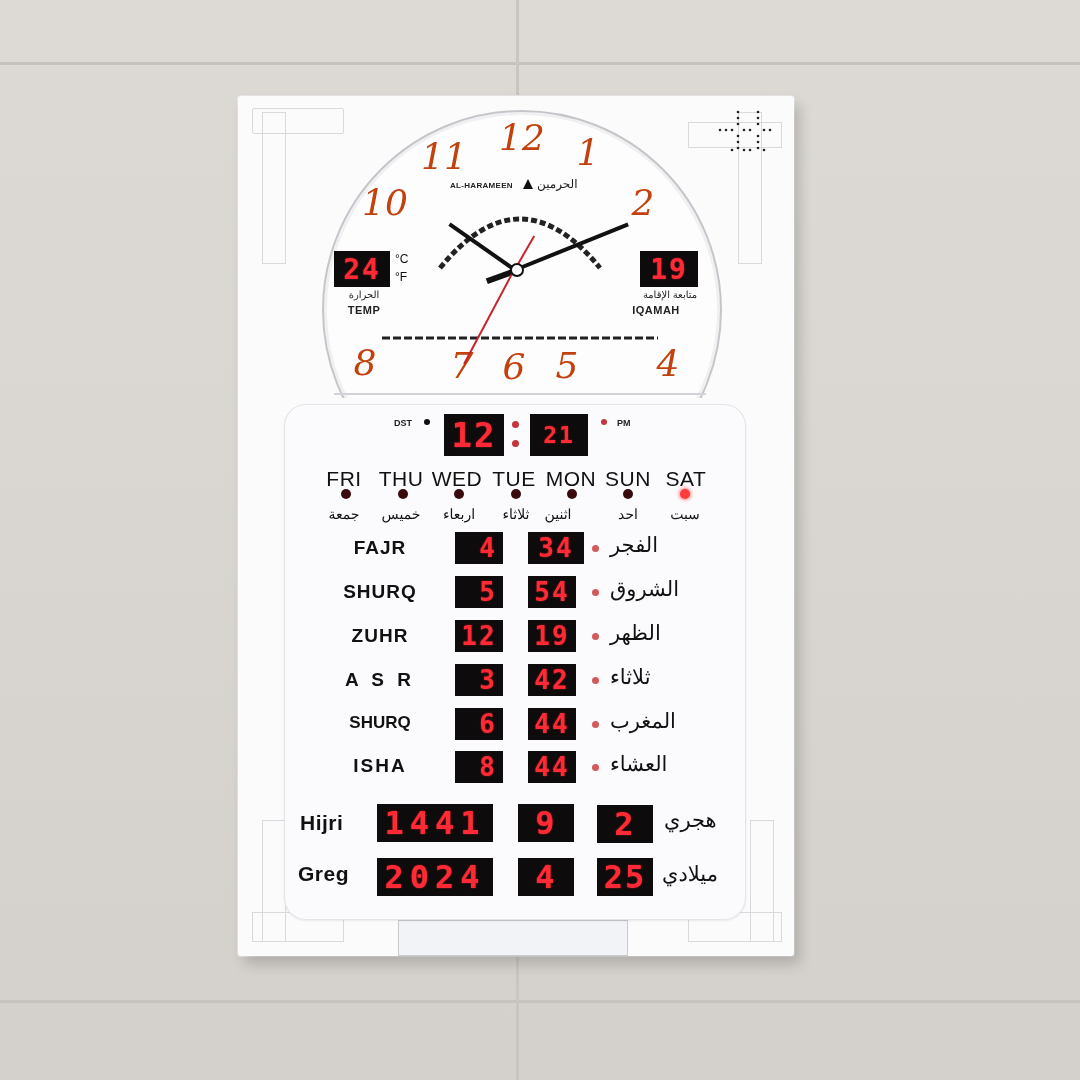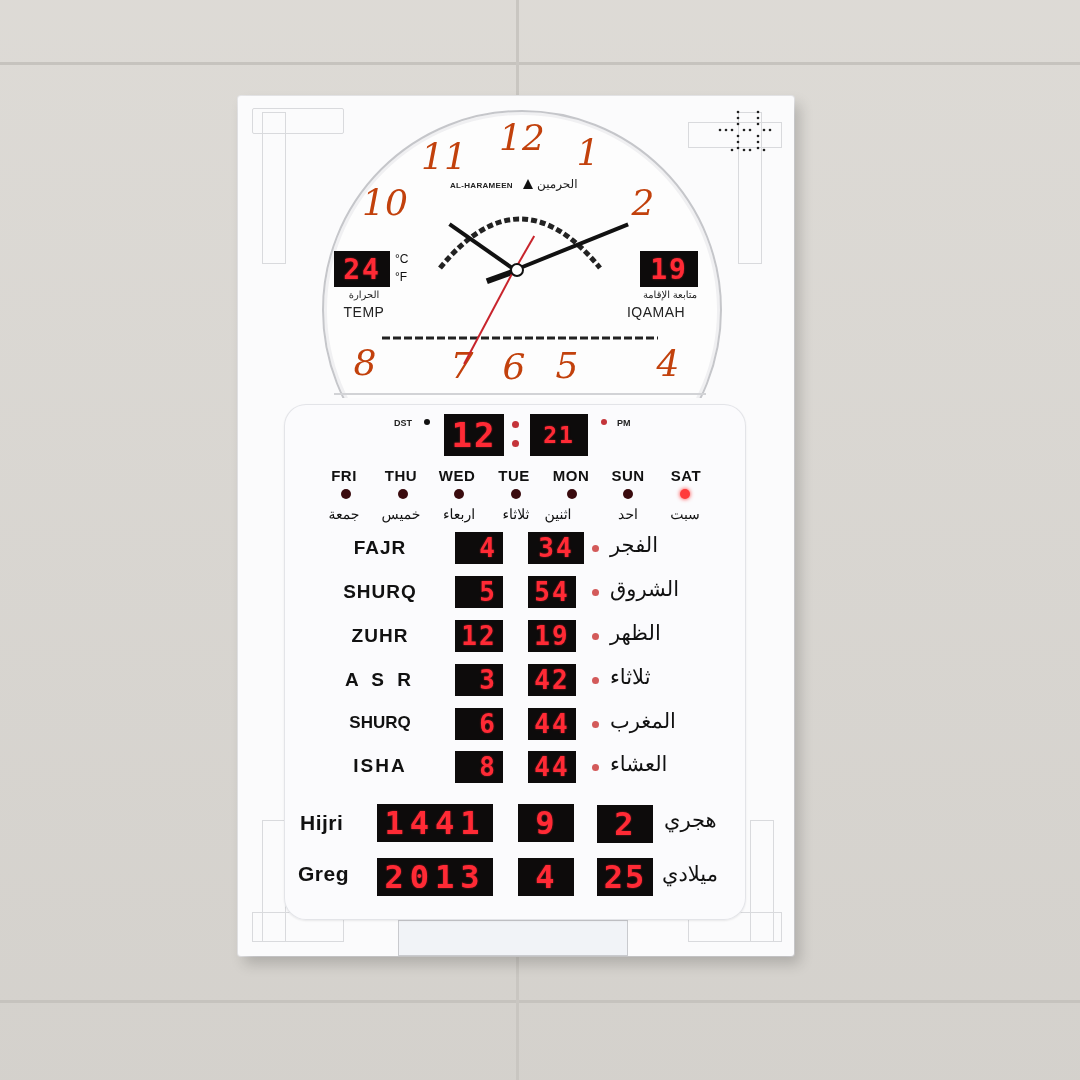--- a/index.html
+++ b/index.html
@@ -46,30 +46,30 @@
   .brand-logo { position:absolute; left:523px; top:179px; width:0; height:0;
     border-left:5px solid transparent; border-right:5px solid transparent; border-bottom:10px solid #111; }
 
   .led {
     position:absolute; background:#0d0b0b; color:#ff2a35;
     font-family:"DejaVu Sans Mono", monospace; font-weight:bold;
     display:flex; align-items:center; justify-content:center;
     text-shadow:0 0 2px rgba(255,40,50,0.6);
     letter-spacing:2px;
   }
-  .small-label { position:absolute; font-size:14px; font-weight:normal; color:#222; text-align:center; letter-spacing:0.5px; }
+  .small-label { position:absolute; font-size:11px; font-weight:bold; color:#222; text-align:center; letter-spacing:0.5px; }
   .small-ar { position:absolute; font-size:10px; color:#222; text-align:center; }
 
   
   .panel {
     position:absolute; left:284px; top:404px; width:462px; height:516px;
     background:#fbfbfd; border-radius:22px;
     box-shadow: inset 0 0 0 1px #e3e4e8, 0 1px 2px rgba(0,0,0,0.08);
   }
-  .day-en { position:absolute; top:467px; font-size:15px; font-weight:bold; color:#111; transform:translateX(-50%); letter-spacing:0.5px; }
+  .day-en { position:absolute; top:467px; font-size:21px; font-weight:normal; color:#111; transform:translateX(-50%); letter-spacing:0.5px; }
   .day-dot { position:absolute; top:489px; width:10px; height:10px; border-radius:50%; background:#3a0b0e; transform:translateX(-50%); }
   .day-dot.active { background:#ff3b3b; box-shadow:0 0 4px #ff2a2a; }
   .day-ar { position:absolute; top:506px; font-size:14px; color:#111; transform:translateX(-50%); white-space:nowrap; }
 
   .prayer-en { position:absolute; left:320px; width:120px; text-align:center; font-size:19px; font-weight:bold; color:#111; letter-spacing:1px; }
   .prayer-ar { position:absolute; left:610px; width:100px; text-align:left; font-size:21px; color:#111; }
   .prayer-dot { position:absolute; left:592px; width:7px; height:7px; border-radius:50%; background:#d35a5a; }
 
   .date-label { position:absolute; font-size:21px; font-weight:bold; color:#111; letter-spacing:0.5px; }
   .date-ar { position:absolute; font-size:21px; color:#111; }
@@ -236,16 +236,16 @@
 <div class="prayer-dot" style="top:764px"></div>
 <div class="prayer-ar" style="top:752px">العشاء</div>
 
 <div class="date-label" style="left:300px;top:811px">Hijri</div>
 <div class="led" style="left:377px;top:804px;width:116px;height:38px;font-size:32px;letter-spacing:6px">1441</div>
 <div class="led" style="left:518px;top:804px;width:56px;height:38px;font-size:32px">9</div>
 <div class="led" style="left:597px;top:805px;width:56px;height:38px;font-size:32px">2</div>
 <div class="date-ar" style="left:664px;top:808px">هجري</div>
 
 <div class="date-label" style="left:298px;top:862px">Greg</div>
-<div class="led" style="left:377px;top:858px;width:116px;height:38px;font-size:32px;letter-spacing:6px">2013</div>
+<div class="led" style="left:377px;top:858px;width:116px;height:38px;font-size:32px;letter-spacing:6px">2024</div>
 <div class="led" style="left:518px;top:858px;width:56px;height:38px;font-size:32px">4</div>
 <div class="led" style="left:597px;top:858px;width:56px;height:38px;font-size:32px">25</div>
 <div class="date-ar" style="left:662px;top:862px">ميلادي</div>
 
 </body></html>

